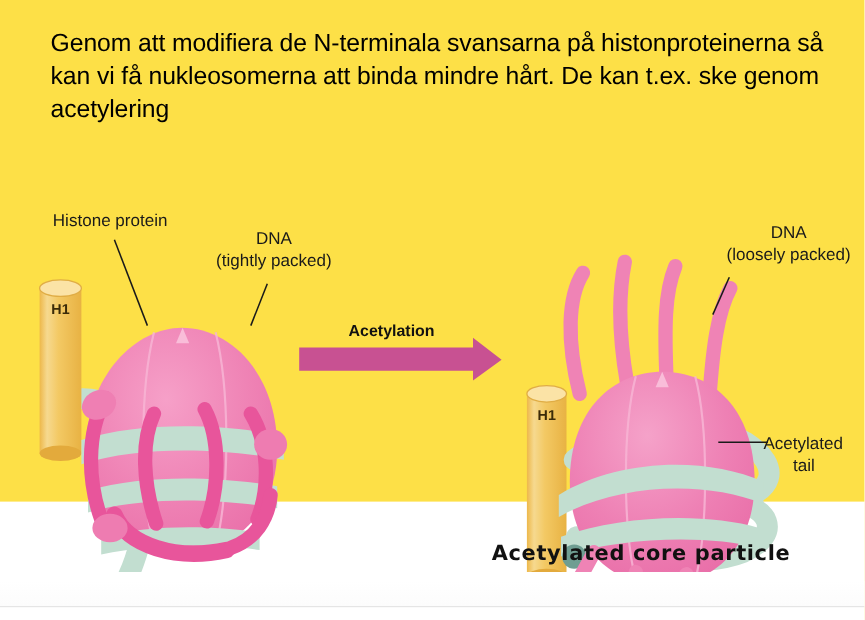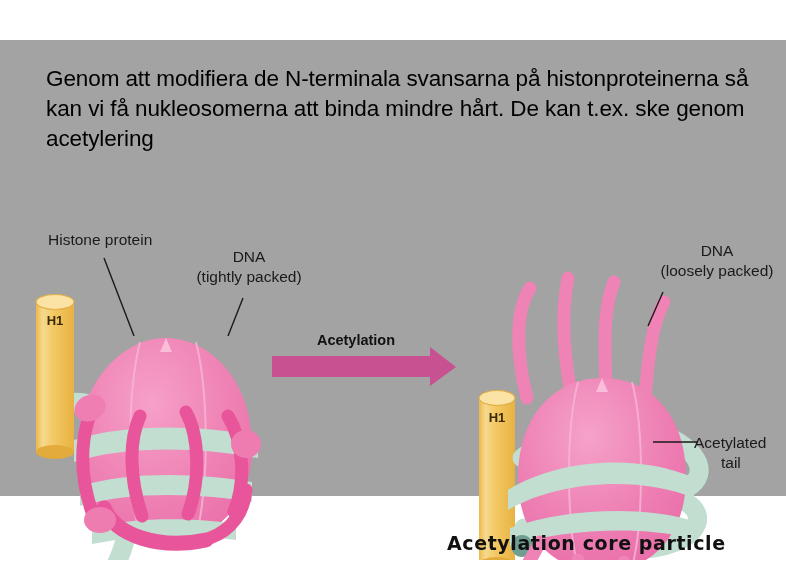--- a/index.html
+++ b/index.html
@@ -14,22 +14,21 @@
     overflow: hidden;
     font-family: "Liberation Sans", sans-serif;
     color: #000000;
   }
 
   #slide {
     position: absolute;
     left: 0; top: 0;
     width: 786px;
     height: 456px;
-    background: #a3a3a3;
-    margin-top: 40px;
+    background: #fde047;
   }
 
   
   #heading {
     position: absolute;
     left: 46px;
     top: 24px;
     width: 716px;
     font-size: 22.5px;
     line-height: 30px;
@@ -251,17 +250,17 @@
         <g>
           <line class="leader" x1="653" y1="252" x2="698" y2="252" transform="translate(0,0)"></line>
           <text class="lbl lbl-16" x="694" y="258">Acetylated</text>
           <text class="lbl lbl-16" x="721" y="278">tail</text>
         </g>
       </g>
 
     </svg>
   </div>
 
-  <div id="caption">Acetylation core particle</div>
+  <div id="caption">Acetylated core particle</div>
 
   <div id="bottom-band"></div>
   <div id="bottom-rule"></div>
 </div>
 
 </body></html>

